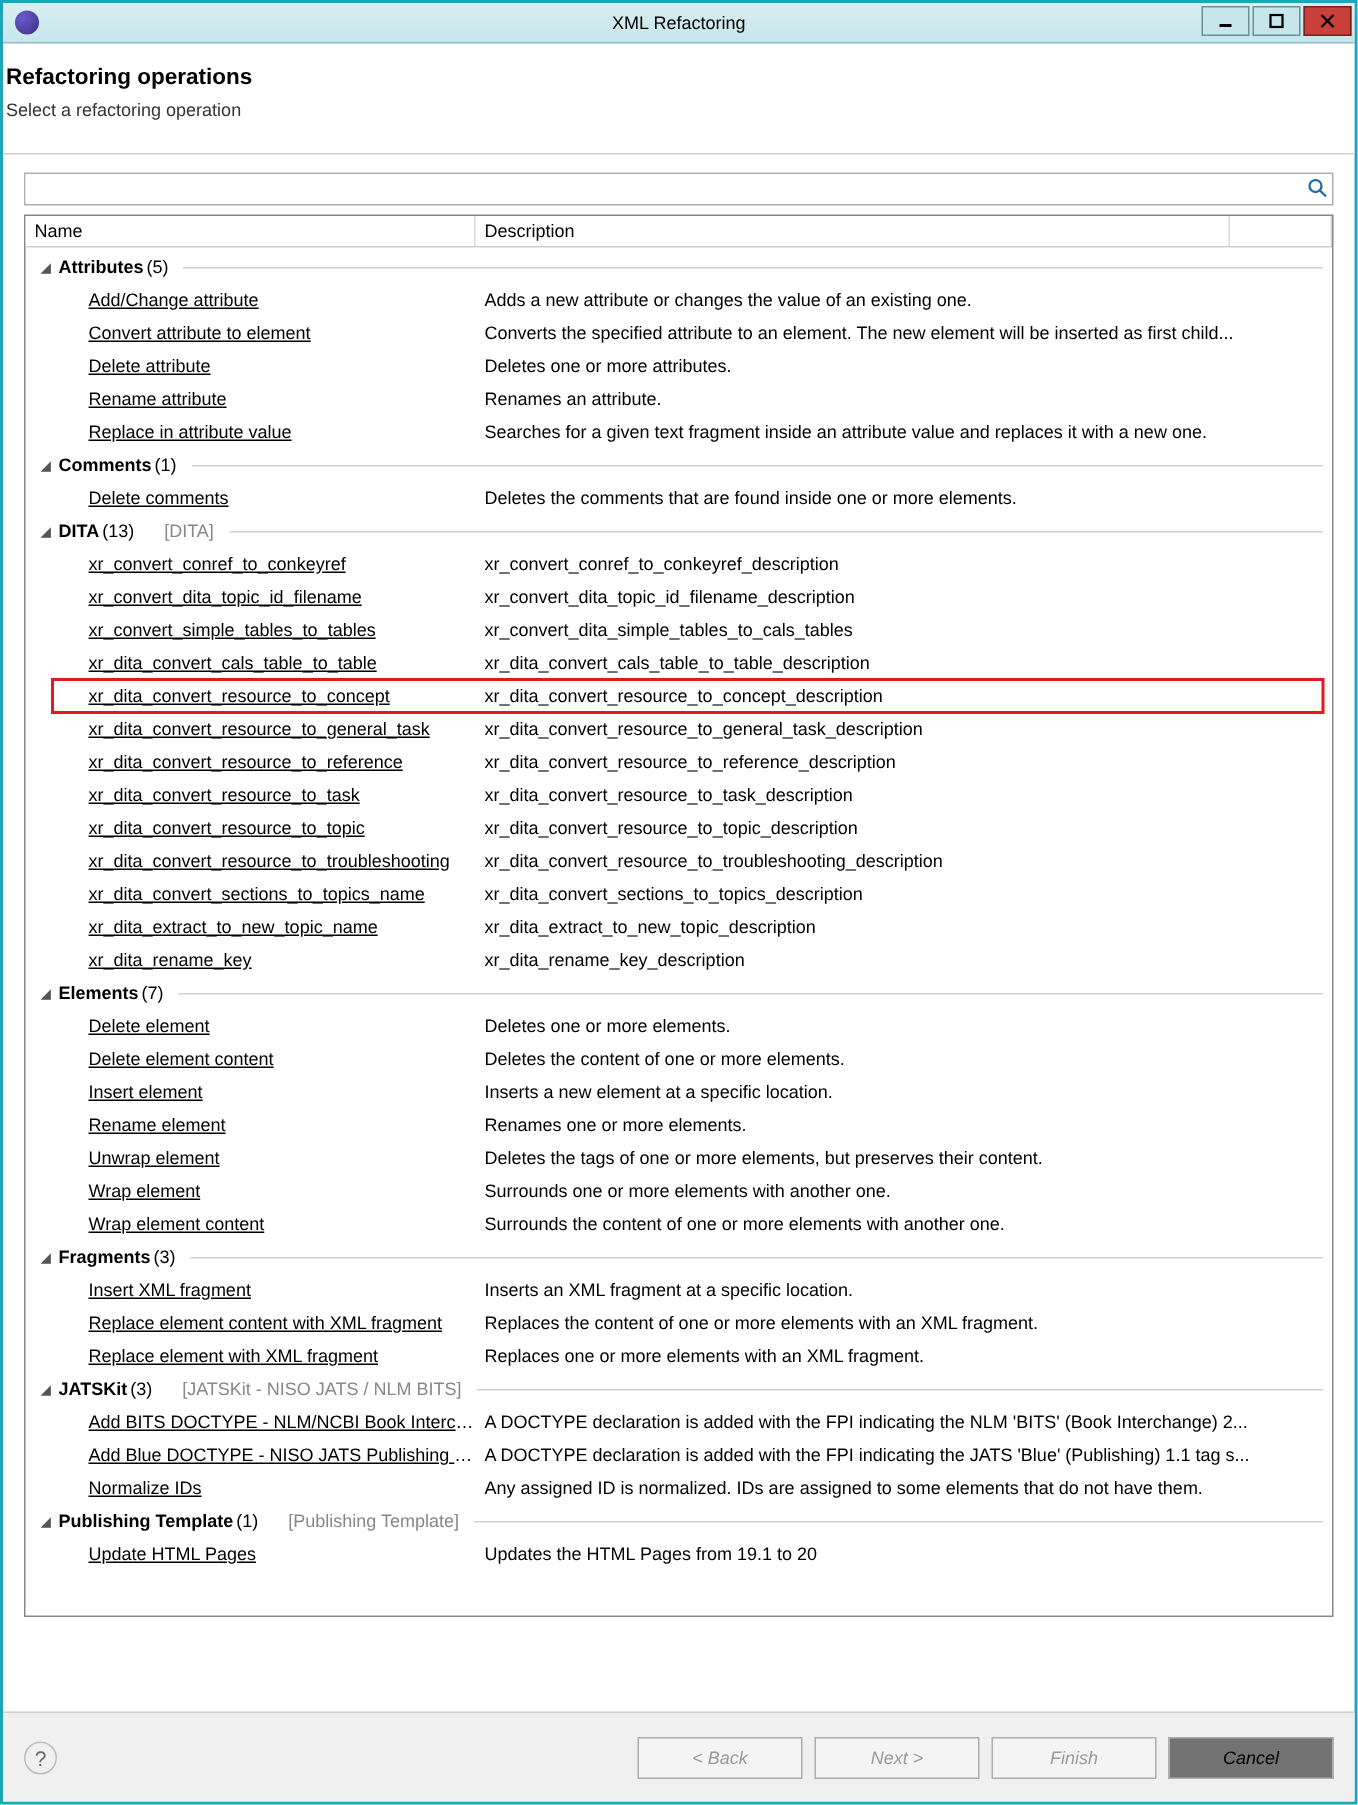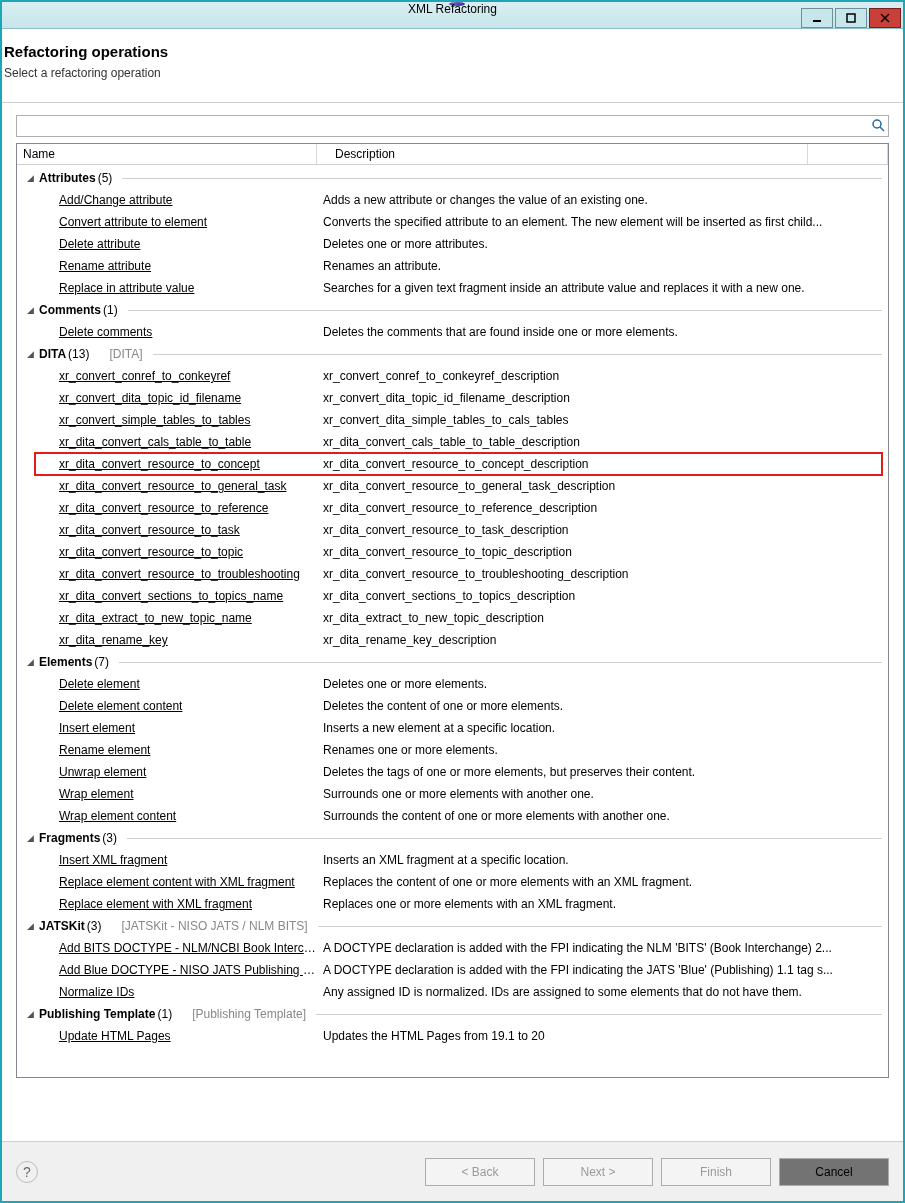--- a/index.html
+++ b/index.html
@@ -13,21 +13,20 @@
   overflow: hidden;
   border: 2px solid #1ca6b8;
 }
 .titlebar {
   height: 27px;
   background: linear-gradient(to bottom, #d9eef2, #c6e6eb);
   border-bottom: 1px solid #8fbfc7;
   display: flex;
   align-items: center;
   position: relative;
-  flex-direction: column;
 }
 .titlebar .app-icon {
   width: 16px; height: 16px;
   margin-left: 8px;
   border-radius: 50%;
   background: radial-gradient(circle at 30% 30%, #6a5acd, #3b2e88);
 }
 .titlebar .title {
   position: absolute;
   left: 0; right: 0;
@@ -96,21 +95,20 @@
 .tree-wrap {
   border: 1px solid #828790;
   height: 935px;
   overflow: hidden;
 }
 .thead {
   display: flex;
   background: #fff;
   border-bottom: 1px solid #d0d0d0;
   font-size: 12px;
-  gap: 12px;
 }
 .thead .col {
   padding: 3px 6px;
   border-right: 1px solid #d8d8d8;
 }
 .col-name { width: 300px; }
 .col-desc { flex: 1; }
 .col-pad  { width: 68px; border-right: none; }
 
 .tbody { padding-top: 2px; }
@@ -187,20 +185,21 @@
   display: flex;
   gap: 8px;
 }
 .footer button {
   width: 110px;
   height: 28px;
   font-size: 12px;
   font-family: inherit;
   background: #f9f9f9;
   border: 1px solid #adadad;
+  font-style: italic;
 }
 .footer button[disabled] {
   color: #9a9a9a;
   background: #f4f4f4;
 }
 .footer button.cancel {
   background: #737373;
 }
 </style>
 </head>

